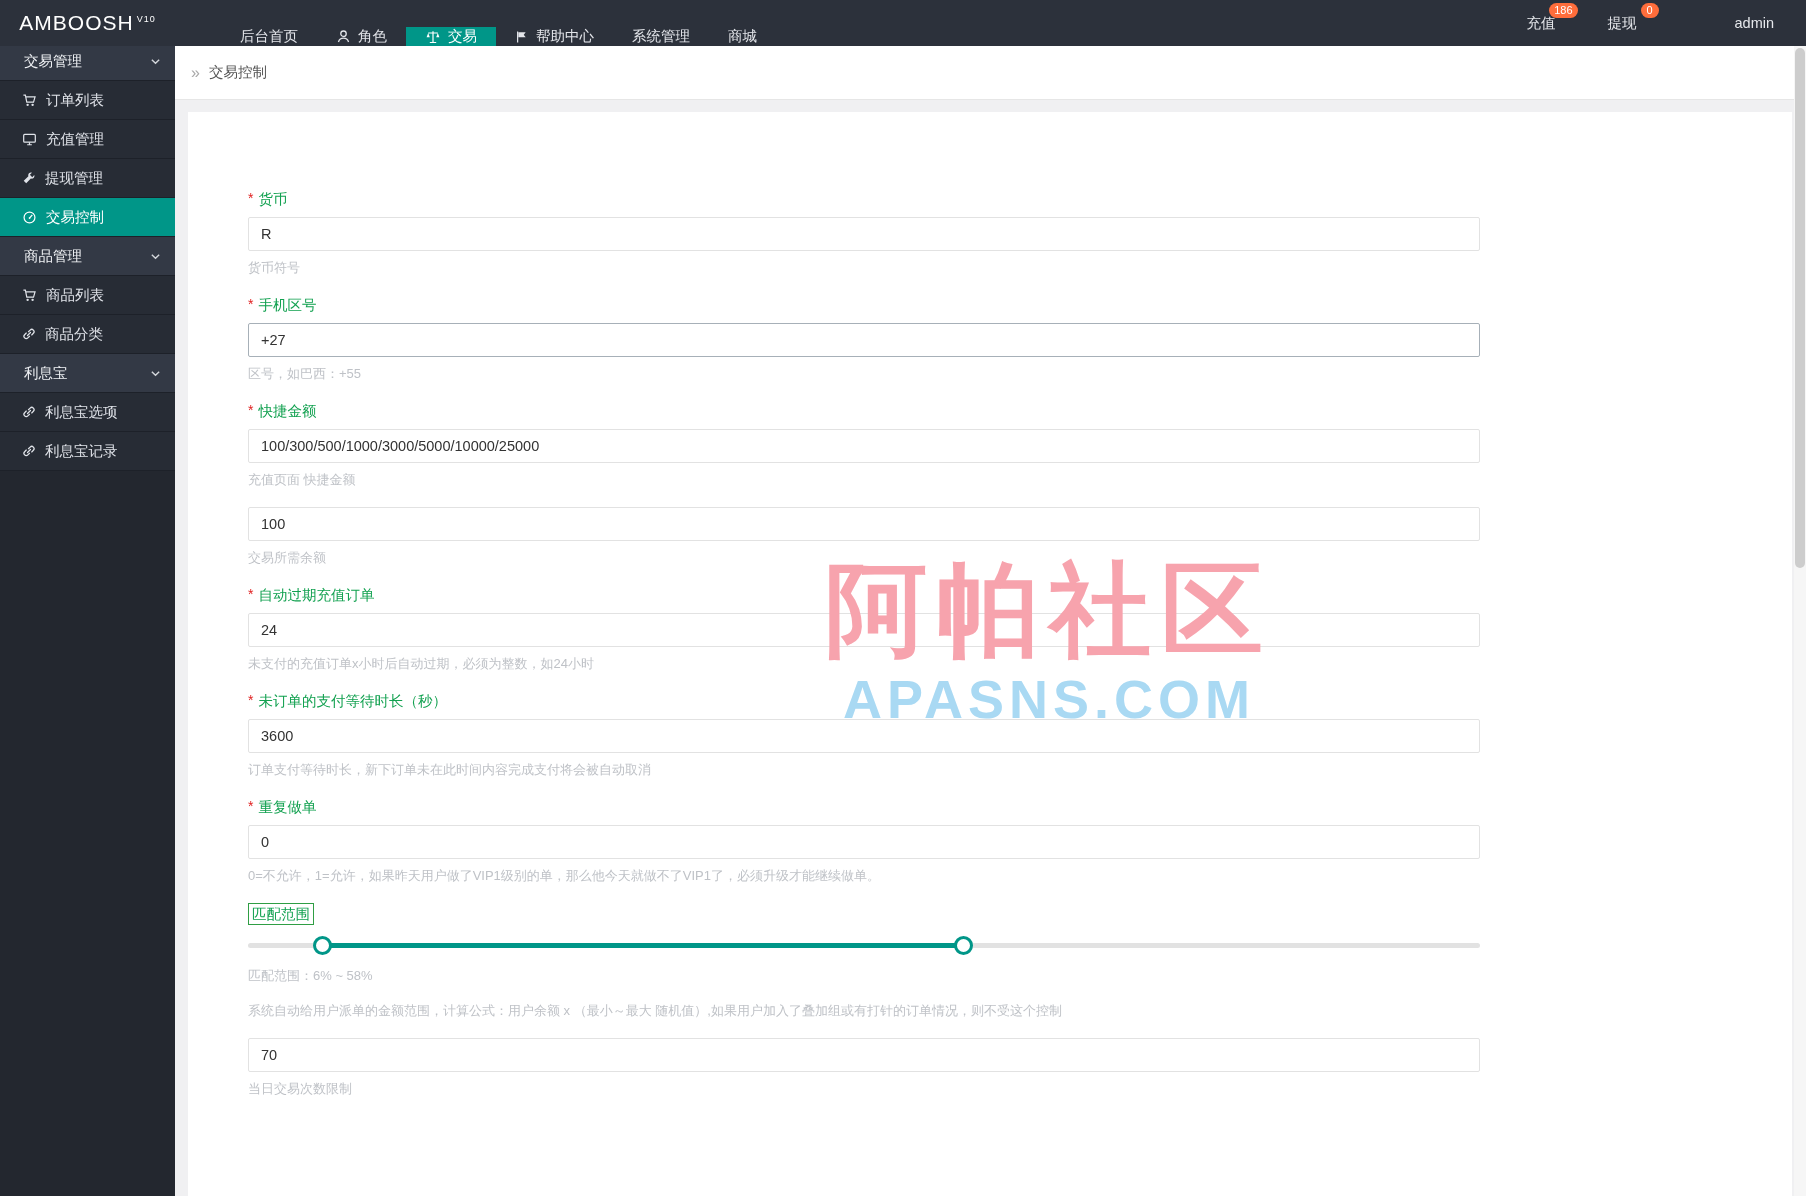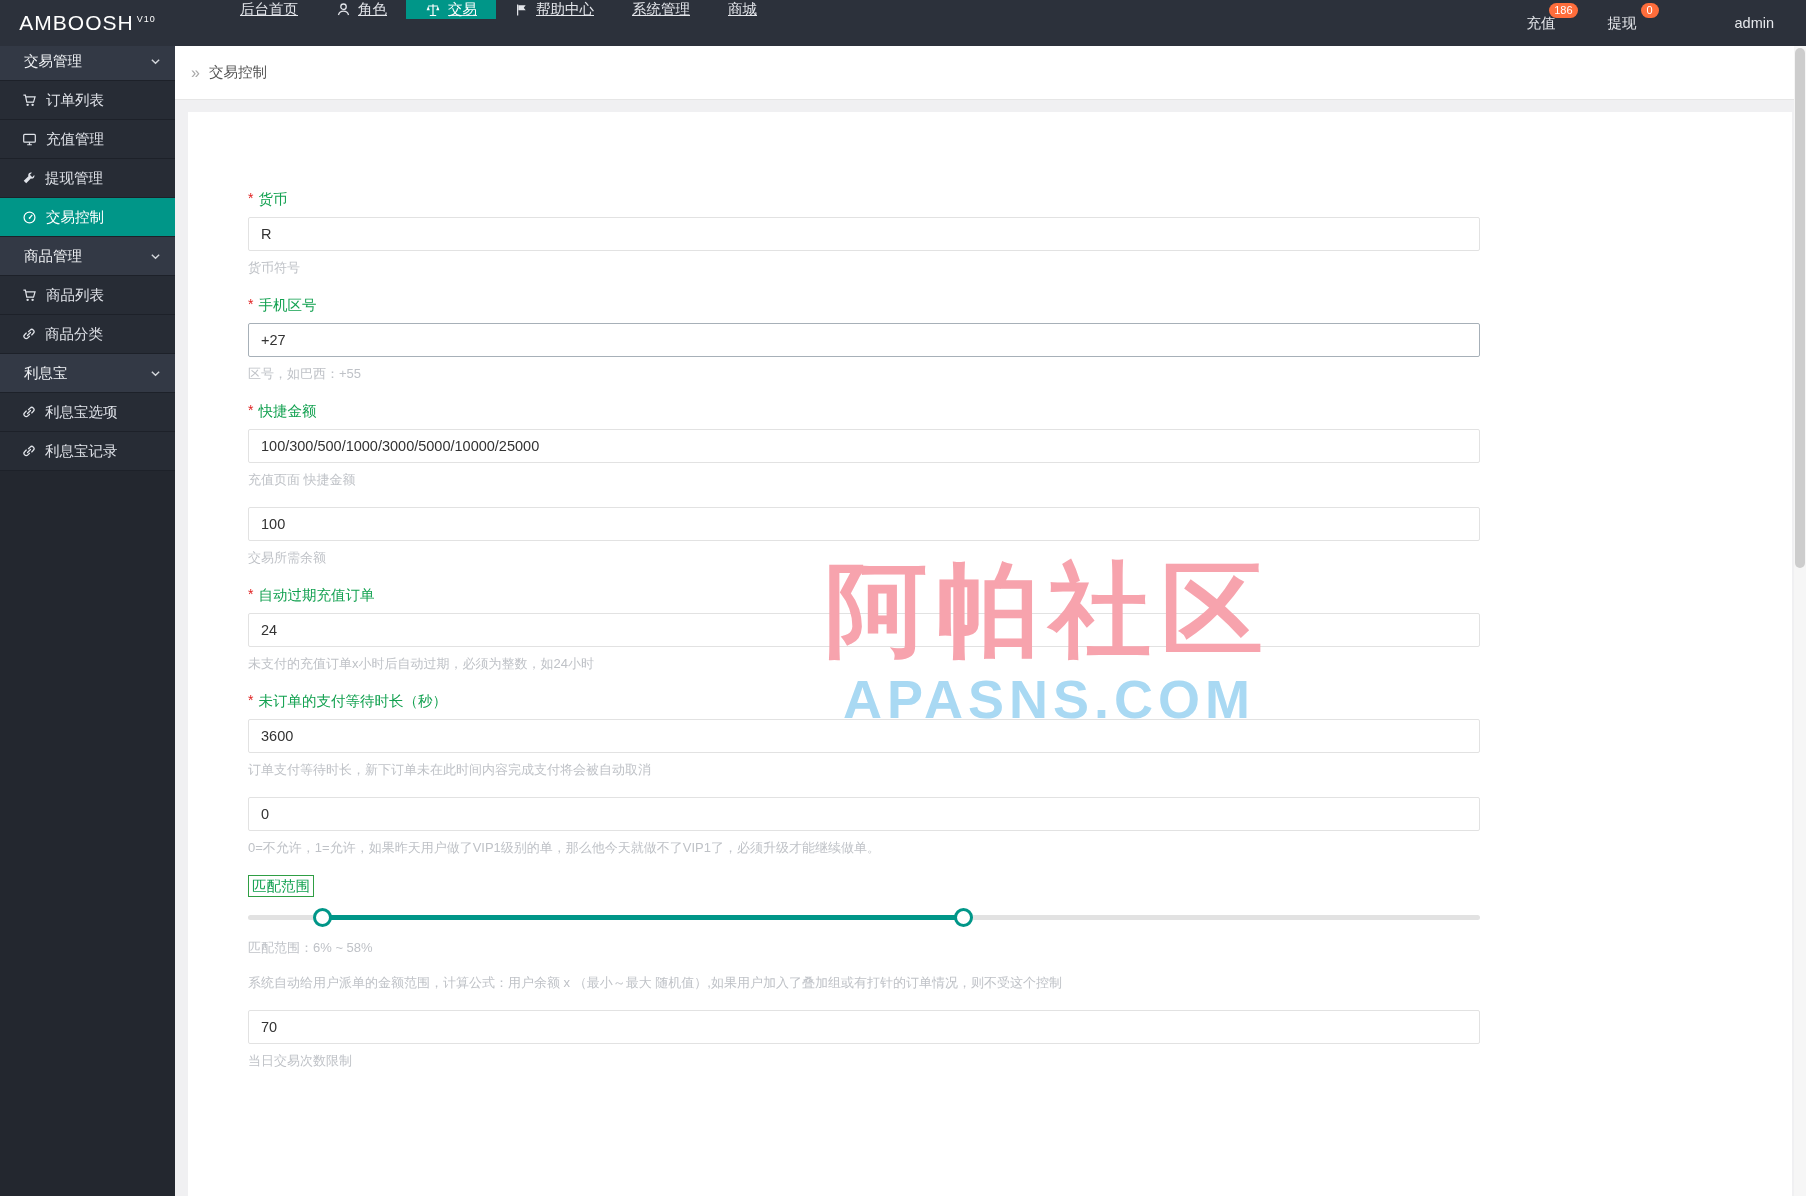--- a/index.html
+++ b/index.html
@@ -4,21 +4,21 @@
 <style>
   html,body{margin:0;padding:0;}
   .page{position:relative;width:1806px;height:1196px;overflow:hidden;background:#f0f0f2;
         font-family:"Liberation Sans","DejaVu Sans",sans-serif;-webkit-font-smoothing:antialiased;}
 
   
   .navbar{position:absolute;top:0;left:0;right:0;height:46px;background:#2c313b;display:flex;align-items:stretch;color:#e6e8ec;z-index:30;}
   .logo{width:175px;display:flex;align-items:center;justify-content:center;color:#fff;font-size:21px;letter-spacing:1px;font-weight:400;}
   .logo sup{font-size:9px;margin-left:3px;transform:translateY(-4px);}
   .burger{width:46px;display:flex;align-items:center;justify-content:center;cursor:pointer;color:#dfe2e7;}
-  .nav-items{display:flex;align-items:flex-start;text-decoration:underline;}
+  .nav-items{display:flex;align-items:flex-end;}
   .nav-item{display:flex;align-items:center;gap:7px;padding:0 19px;font-size:14.5px;color:#e3e5ea;cursor:pointer;}
   .nav-item.active{background:#009688;color:#fff;}
   .nav-right{margin-left:auto;display:flex;align-items:stretch;}
   .nav-time{display:flex;flex-direction:column;justify-content:center;align-items:center;padding:0 28px;}
   .nav-time .t1{font-size:12.5px;line-height:17px;}
   .nav-time .t2{font-size:14.5px;line-height:19px;}
   .nav-badge-item{position:relative;display:flex;align-items:center;padding:0 26px;font-size:14.5px;cursor:pointer;}
   .badge{position:absolute;top:3px;right:4px;background:#ff6d3b;color:#fff;font-size:11px;line-height:15px;min-width:8px;text-align:center;padding:0 5px;border-radius:9px;}
   .nav-refresh{display:flex;align-items:center;padding:0 20px;cursor:pointer;}
   .nav-user{display:flex;align-items:center;gap:6px;padding:0 26px;cursor:pointer;font-size:14.5px;}
@@ -242,21 +242,21 @@
     </div>
 
     <div class="card">
       <div class="content" id="form-content">
           <div class="field"><div class="f-label"><span class="req">*</span><span>货币</span></div><input type="text" class="f-input" value="R" style=""><div class="f-hint">货币符号</div></div>
           <div class="field"><div class="f-label"><span class="req">*</span><span>手机区号</span></div><input type="text" class="f-input focused" value="+27" style=""><div class="f-hint">区号，如巴西：+55</div></div>
           <div class="field"><div class="f-label"><span class="req">*</span><span>快捷金额</span></div><input type="text" class="f-input" value="100/300/500/1000/3000/5000/10000/25000" style=""><div class="f-hint">充值页面 快捷金额</div></div>
           <div class="field"><input type="text" class="f-input" value="100" style=""><div class="f-hint">交易所需余额</div></div>
           <div class="field"><div class="f-label"><span class="req">*</span><span>自动过期充值订单</span></div><input type="text" class="f-input" value="24" style=""><div class="f-hint">未支付的充值订单x小时后自动过期，必须为整数，如24小时</div></div>
           <div class="field"><div class="f-label"><span class="req">*</span><span>未订单的支付等待时长（秒）</span></div><input type="text" class="f-input" value="3600" style=""><div class="f-hint">订单支付等待时长，新下订单未在此时间内容完成支付将会被自动取消</div></div>
-          <div class="field"><input type="text" class="f-input" value="0" style=""><div class="f-hint">0=不允许，1=允许，如果昨天用户做了VIP1级别的单，那么他今天就做不了VIP1了，必须升级才能继续做单。</div></div>
+          <div class="field"><div class="f-label"><span class="req">*</span><span>重复做单</span></div><input type="text" class="f-input" value="0" style=""><div class="f-hint">0=不允许，1=允许，如果昨天用户做了VIP1级别的单，那么他今天就做不了VIP1了，必须升级才能继续做单。</div></div>
           <div class="field slider-field"><div class="f-label"><span>匹配范围</span></div><div class="slider-row">
               <div class="slider-track"></div>
               <div class="slider-fill" style="left: 6%; width: 52%;"></div>
               <span class="slider-handle" style="left: 6%;"></span>
               <span class="slider-handle" style="left: 58%;"></span>
             </div><div class="f-hint">匹配范围：6% ~ 58%</div><div class="f-hint hint2">系统自动给用户派单的金额范围，计算公式：用户余额 x （最小～最大 随机值）,如果用户加入了叠加组或有打针的订单情况，则不受这个控制</div></div>
           <div class="field"><input type="text" class="f-input" value="70" style=""><div class="f-hint">当日交易次数限制</div></div>
         </div>
     </div>
 

